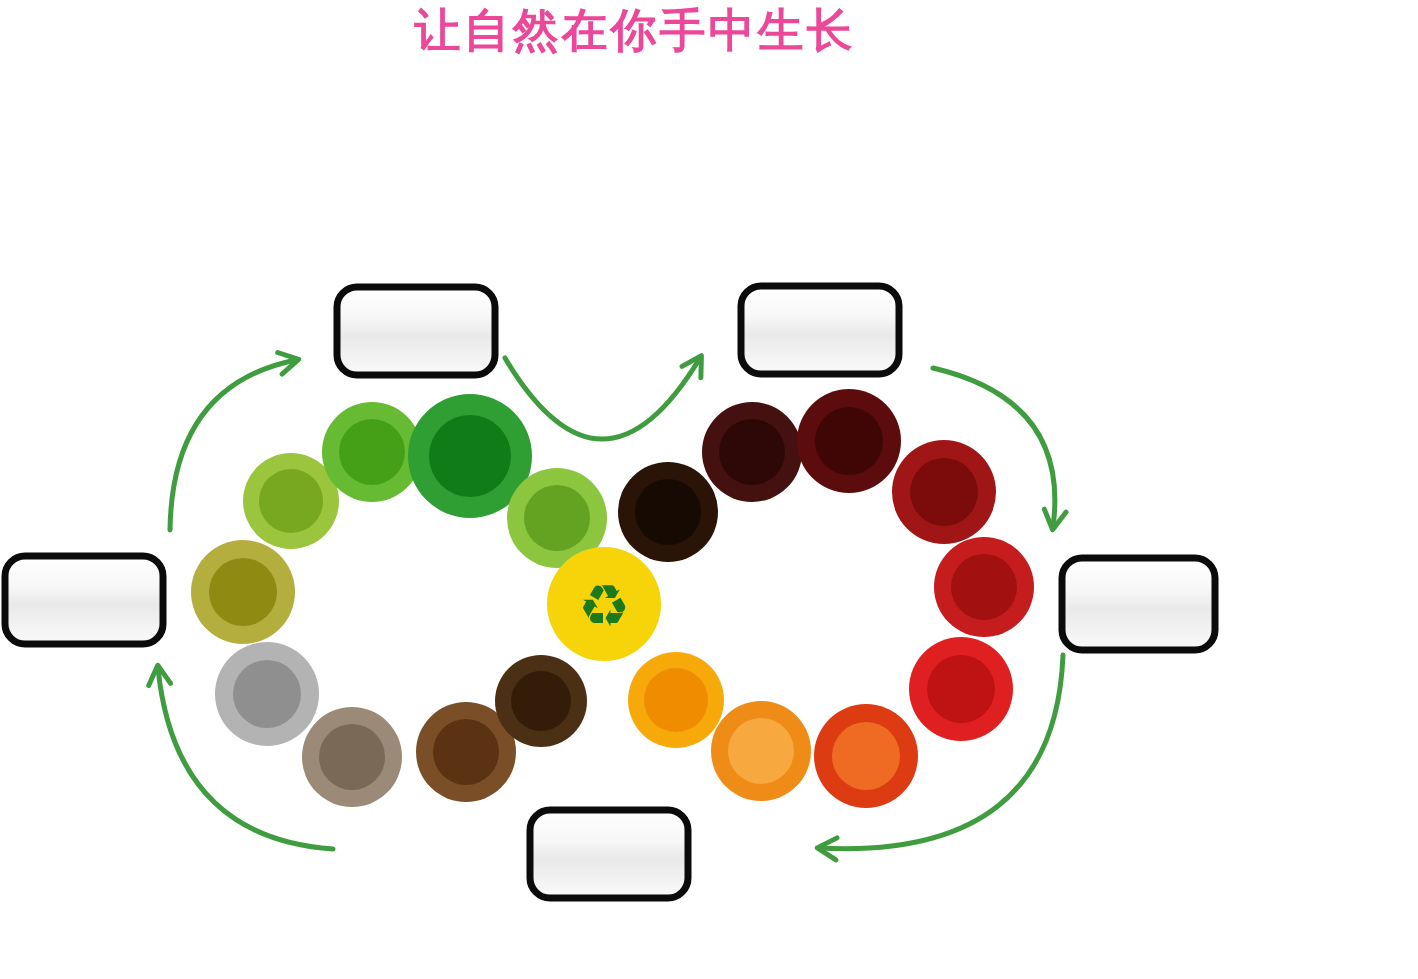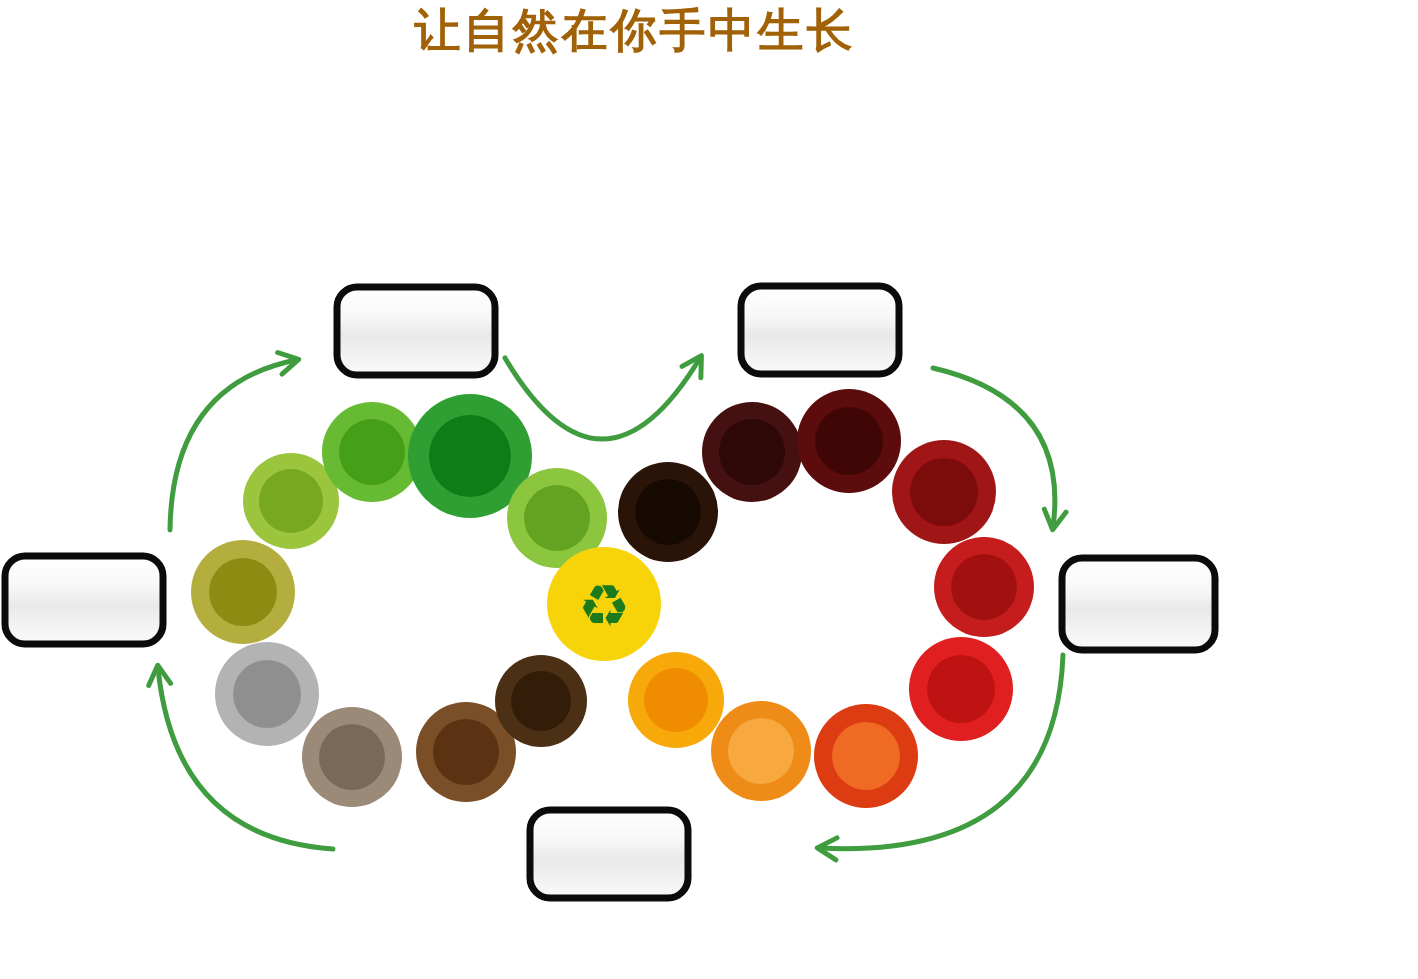--- a/index.html
+++ b/index.html
@@ -10,21 +10,21 @@
   }
   .page-title{
     position:absolute;top:0px;left:635px;transform:translateX(-50%);
     font-size:46px;font-weight:bold;letter-spacing:3px;white-space:nowrap;
   }
   svg.diagram{position:absolute;left:0;top:0;}
 </style>
 </head>
 <body style="background: rgb(255, 255, 255);">
 
-<div class="page-title" style="color: #a16207;">让自然在你手中生长</div>
+<div class="page-title" style="color: #ec4899;">让自然在你手中生长</div>
 
 <svg class="diagram" width="1418" height="979" viewBox="0 0 1418 979" xmlns="http://www.w3.org/2000/svg">
   <defs>
     <linearGradient id="boxGrad" x1="0" y1="0" x2="0" y2="1">
       <stop offset="0" stop-color="#ffffff"></stop>
       <stop offset="0.35" stop-color="#f7f7f7"></stop>
       <stop offset="0.55" stop-color="#e9e9e9"></stop>
       <stop offset="1" stop-color="#fafafa"></stop>
     </linearGradient>
     <marker id="arrowV" viewBox="0 0 10 10" refX="7.5" refY="5" markerWidth="5.5" markerHeight="5.5" orient="auto" markerUnits="strokeWidth">

